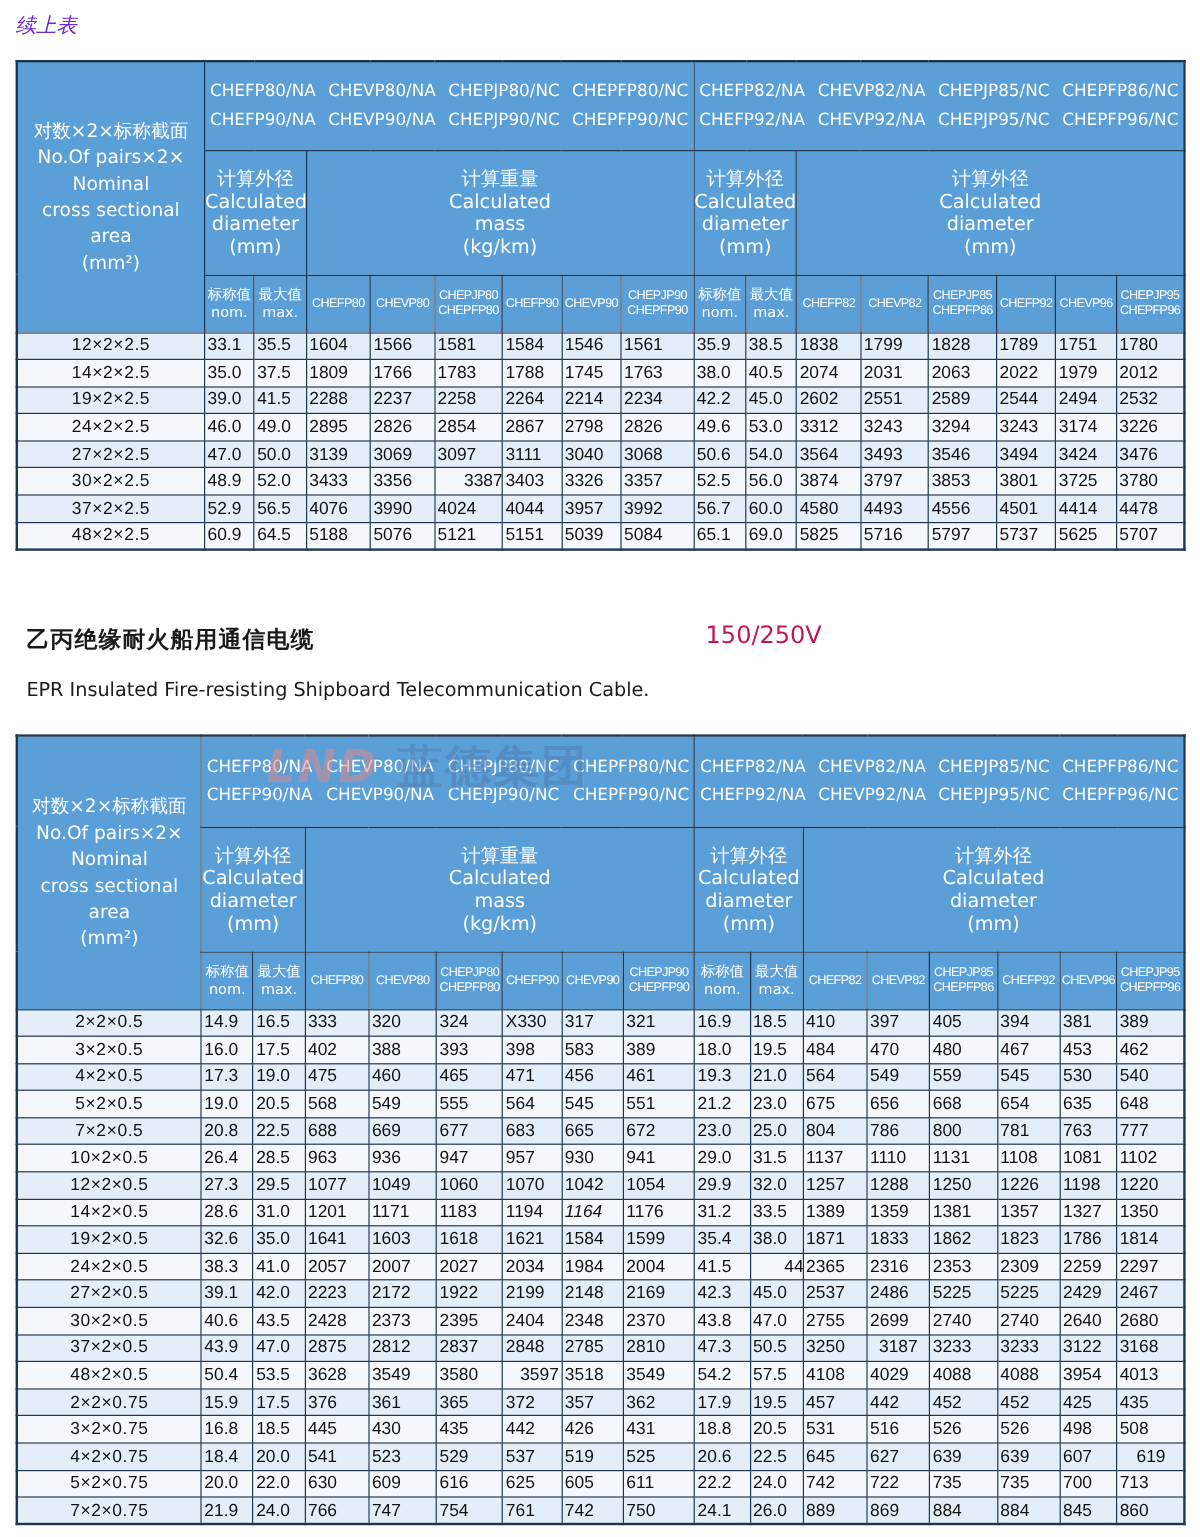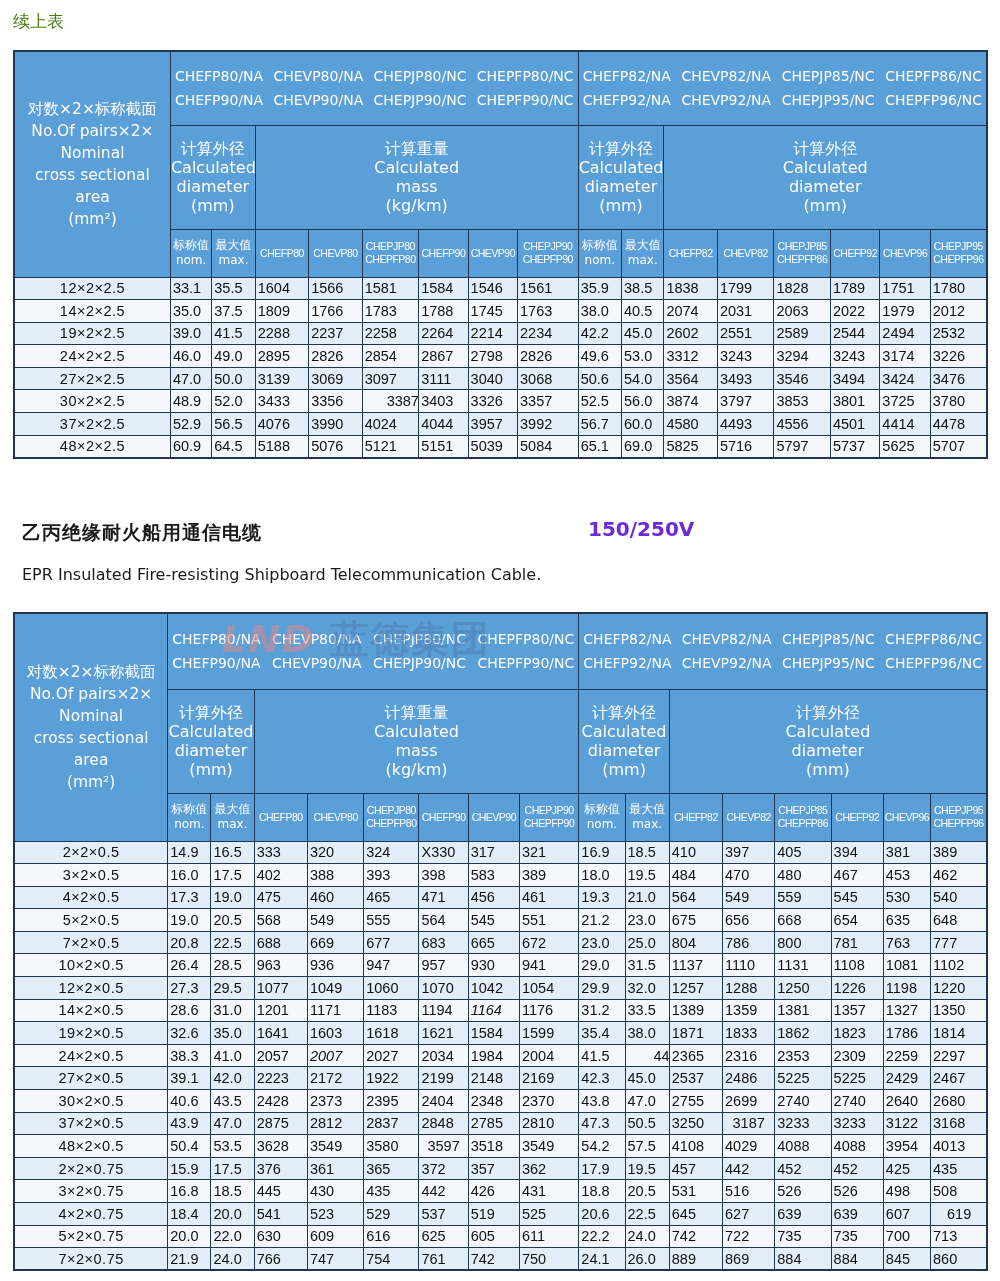--- a/index.html
+++ b/index.html
@@ -1,19 +1,19 @@
 <!DOCTYPE html>
 <html><head>
 <meta charset="utf-8">
 <style>
   * { box-sizing: border-box; margin: 0; padding: 0; }
   html, body { width: 1000px; height: 1281px; background: #ffffff; overflow: hidden; }
   body { position: relative; font-family: "DejaVu Sans", "Liberation Sans", sans-serif; color: #1a1a1a; }
 
-  .cont-label { position: absolute; left: 13px; top: 10px; font-size: 17px; color: #4d7c0f; }
+  .cont-label { position: absolute; left: 13px; top: 10px; font-size: 17px; color: #6d28d9; font-style: italic; }
 
   .spec-table {
     position: absolute; left: 13px; border-collapse: collapse; table-layout: fixed;
     border: 2px solid #1f3550;
   }
   .spec-table td, .spec-table th {
     border: 1px solid #1f3550; text-align: center; vertical-align: middle; overflow: hidden; white-space: nowrap;
   }
   .spec-table .hd { background: #5b9fd8; color: #ffffff; font-weight: normal; }
   .spec-table .hd-models { font-size: 14px; line-height: 24px; padding: 0 4px; }
@@ -21,21 +21,21 @@
   .spec-table .hd-group { font-size: 16px; line-height: 19px; white-space: normal; }
   .spec-table .hd-first { font-size: 15.5px; line-height: 22px; white-space: normal; padding: 0 2px; }
   .spec-table .hd-small { font-size: 10.5px; line-height: 13px; white-space: normal; letter-spacing: -0.5px; font-family: "Liberation Sans", sans-serif; }
   .spec-table .hd-sub { font-size: 12px; line-height: 15px; white-space: normal; }
   .spec-table td.cell { font-size: 14.5px; color: #111; height: 22.6px; padding: 0 2px; font-family: "Liberation Sans", sans-serif; }
   .spec-table td.cell.size { font-size: 14.5px; letter-spacing: 0.5px; }
   .spec-table tr.odd td.cell { background: #e3eef8; }
   .spec-table tr.even td.cell { background: #f4f8fc; }
 
   .section-title { position: absolute; left: 22px; top: 520px; font-size: 19px; font-weight: bold; color: #1a1a1a; letter-spacing: 1px; }
-  .voltage { position: absolute; left: 588px; top: 517px; font-size: 20px; color: #6d28d9; font-weight: bold; }
+  .voltage { position: absolute; left: 588px; top: 517px; font-size: 20px; color: #be185d; }
   .section-subtitle { position: absolute; left: 22px; top: 565px; font-size: 16px; color: #1a1a1a; }
 
   .watermark { position: absolute; left: 222px; top: 614px; font-size: 38px; font-weight: bold; letter-spacing: 2px; opacity: 0.55; pointer-events: none; }
   .watermark .wm-latin { color: #d98a8a; font-style: italic; }
   .watermark .wm-cn { color: #4d7fb3; }
 </style>
 </head>
 <body>
 
 <div class="cont-label">续上表</div>
@@ -658,21 +658,21 @@
         <td class="cell" style="text-align: left;">1862</td>
         <td class="cell" style="text-align: left;">1823</td>
         <td class="cell" style="text-align: left;">1786</td>
         <td class="cell" style="text-align: left;">1814</td>
       </tr>
       <tr class="even">
         <td class="cell size" style="text-align: center;">24×2×0.5</td>
         <td class="cell" style="text-align: left;">38.3</td>
         <td class="cell" style="text-align: left;">41.0</td>
         <td class="cell" style="text-align: left;">2057</td>
-        <td class="cell" style="text-align: left; font-style: italic;">2007</td>
+        <td class="cell" style="text-align: left;">2007</td>
         <td class="cell" style="text-align: left;">2027</td>
         <td class="cell" style="text-align: left;">2034</td>
         <td class="cell" style="text-align: left;">1984</td>
         <td class="cell" style="text-align: left;">2004</td>
         <td class="cell" style="text-align: left;">41.5</td>
         <td class="cell" style="text-align: left; padding-left: 28px;">44.5</td>
         <td class="cell" style="text-align: left;">2365</td>
         <td class="cell" style="text-align: left;">2316</td>
         <td class="cell" style="text-align: left;">2353</td>
         <td class="cell" style="text-align: left;">2309</td>
@@ -736,21 +736,21 @@
         <td class="cell" style="text-align: left;">3122</td>
         <td class="cell" style="text-align: left;">3168</td>
       </tr>
       <tr class="even">
         <td class="cell size" style="text-align: center;">48×2×0.5</td>
         <td class="cell" style="text-align: left;">50.4</td>
         <td class="cell" style="text-align: left;">53.5</td>
         <td class="cell" style="text-align: left;">3628</td>
         <td class="cell" style="text-align: left;">3549</td>
         <td class="cell" style="text-align: left;">3580</td>
-        <td class="cell" style="text-align: center;">3597</td>
+        <td class="cell" style="text-align: right;">3597</td>
         <td class="cell" style="text-align: left;">3518</td>
         <td class="cell" style="text-align: left;">3549</td>
         <td class="cell" style="text-align: left;">54.2</td>
         <td class="cell" style="text-align: left;">57.5</td>
         <td class="cell" style="text-align: left;">4108</td>
         <td class="cell" style="text-align: left;">4029</td>
         <td class="cell" style="text-align: left;">4088</td>
         <td class="cell" style="text-align: left;">4088</td>
         <td class="cell" style="text-align: left;">3954</td>
         <td class="cell" style="text-align: left;">4013</td>

